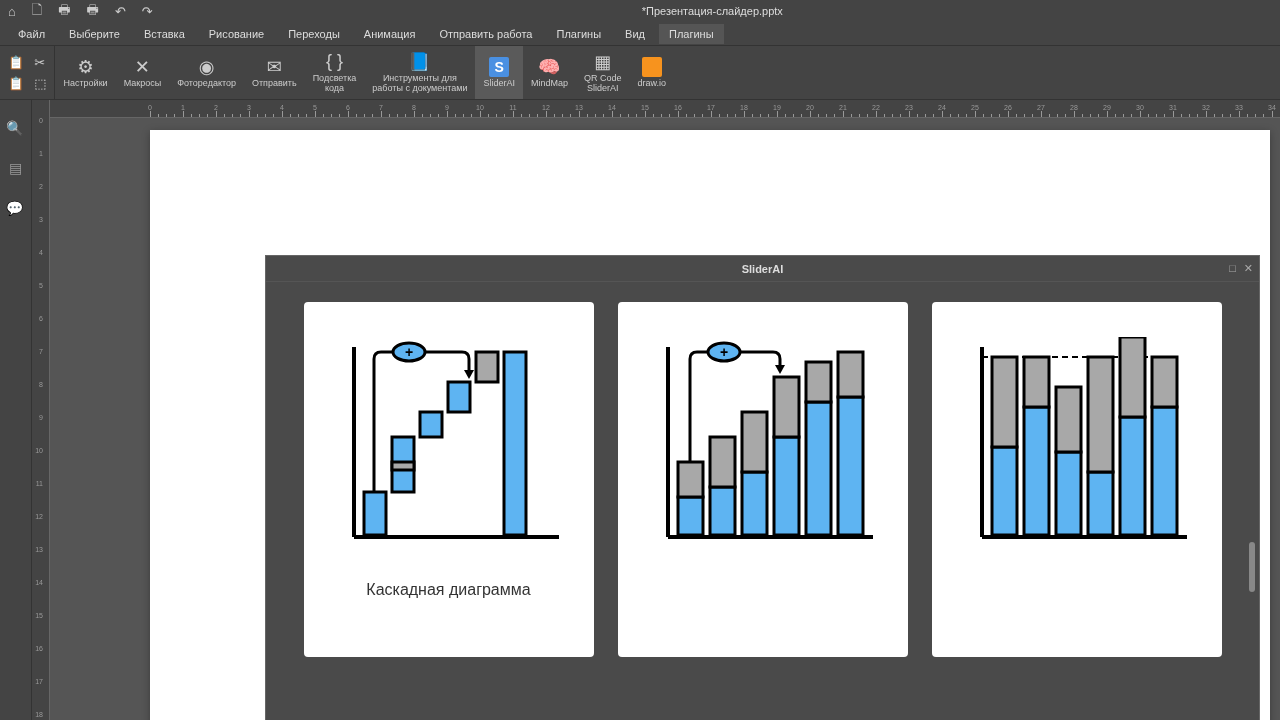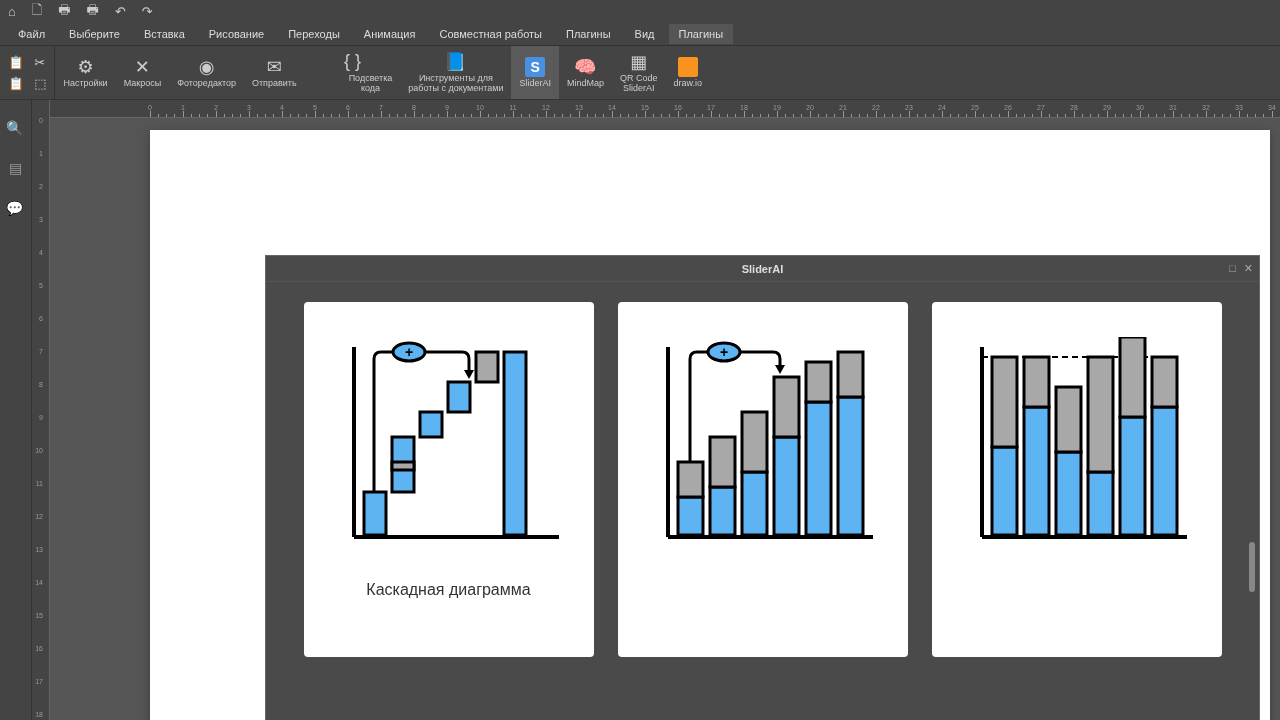--- a/index.html
+++ b/index.html
@@ -61,30 +61,31 @@
 
 <div class="titlebar">
   <div class="titlebar-icons">
     <span class="titlebar-icon">⌂</span>
     <span class="titlebar-icon">🗋</span>
     <span class="titlebar-icon">🖶</span>
     <span class="titlebar-icon">🖶</span>
     <span class="titlebar-icon">↶</span>
     <span class="titlebar-icon">↷</span>
   </div>
+  <div class="titlebar-title">*Презентация-слайдер.pptx</div>
 </div>
 
 <div class="menubar">
   <div class="menu-item">Файл</div>
   <div class="menu-item">Выберите</div>
   <div class="menu-item">Вставка</div>
   <div class="menu-item">Рисование</div>
   <div class="menu-item">Переходы</div>
   <div class="menu-item">Анимация</div>
-  <div class="menu-item">Совместная работы</div>
+  <div class="menu-item">Отправить работа</div>
   <div class="menu-item">Плагины</div>
   <div class="menu-item">Вид</div>
   <div class="menu-item active">Плагины</div>
 </div>
 
 <div class="toolbar">
   <div class="toolbar-left">
     <div class="toolbar-left-row">
       <span class="tool-mini">📋</span>
       <span class="tool-mini">✂</span>
@@ -106,21 +107,21 @@
       <div class="tool-group">
         <div class="tool-group-icon">◉</div>
         <div class="tool-group-label" style="white-space: pre-line;">Фоторедактор</div>
       </div>
       <div class="tool-group">
         <div class="tool-group-icon">✉</div>
         <div class="tool-group-label" style="white-space: pre-line;">Отправить</div>
       </div>
       <div class="tool-group">
         <div class="tool-group-icon">{ }</div>
-        <div class="tool-group-label" style="white-space: pre-line; margin-left: 36px;">Подсветка
+        <div class="tool-group-label" style="white-space: pre-line;">Подсветка
 кода</div>
       </div>
       <div class="tool-group">
         <div class="tool-group-icon">📘</div>
         <div class="tool-group-label" style="white-space: pre-line;">Инструменты для
 работы с документами</div>
       </div>
       <div class="tool-group active">
         <div class="tool-group-icon">
           <div class="slider-ai-icon">S</div>

